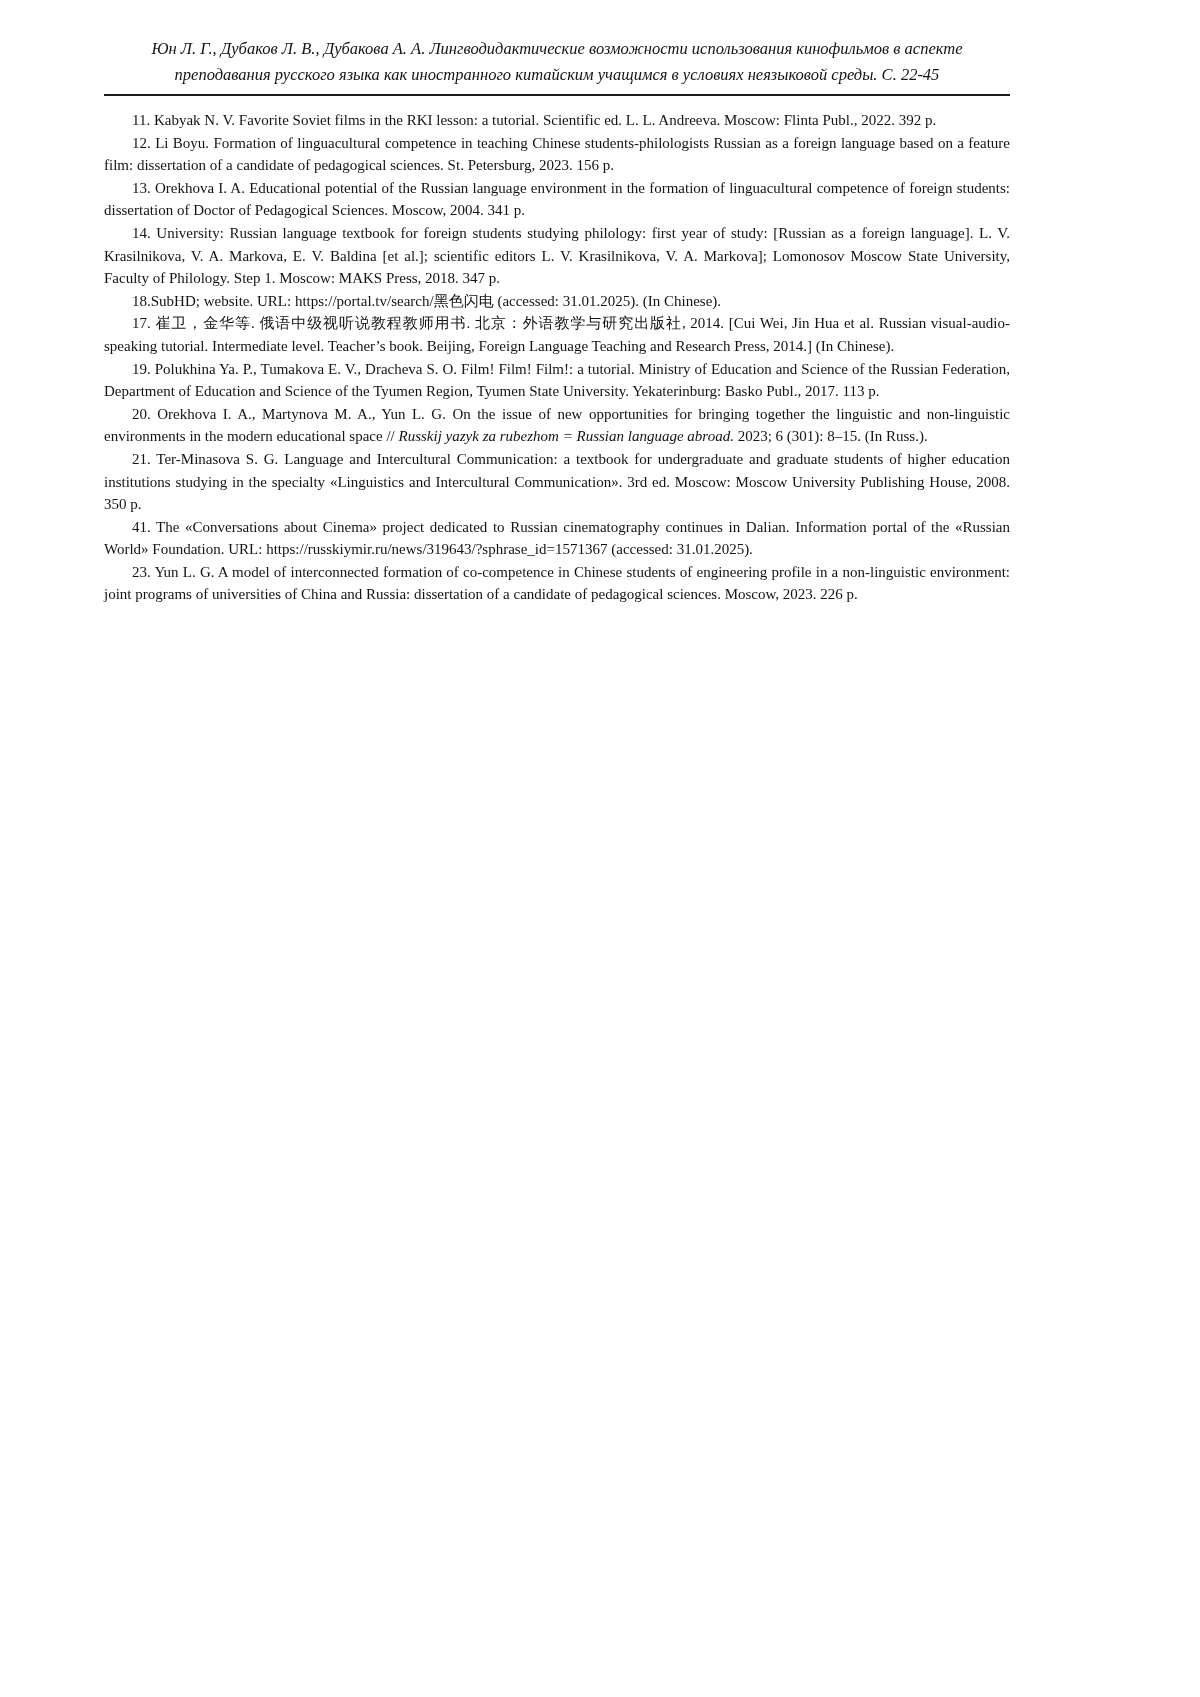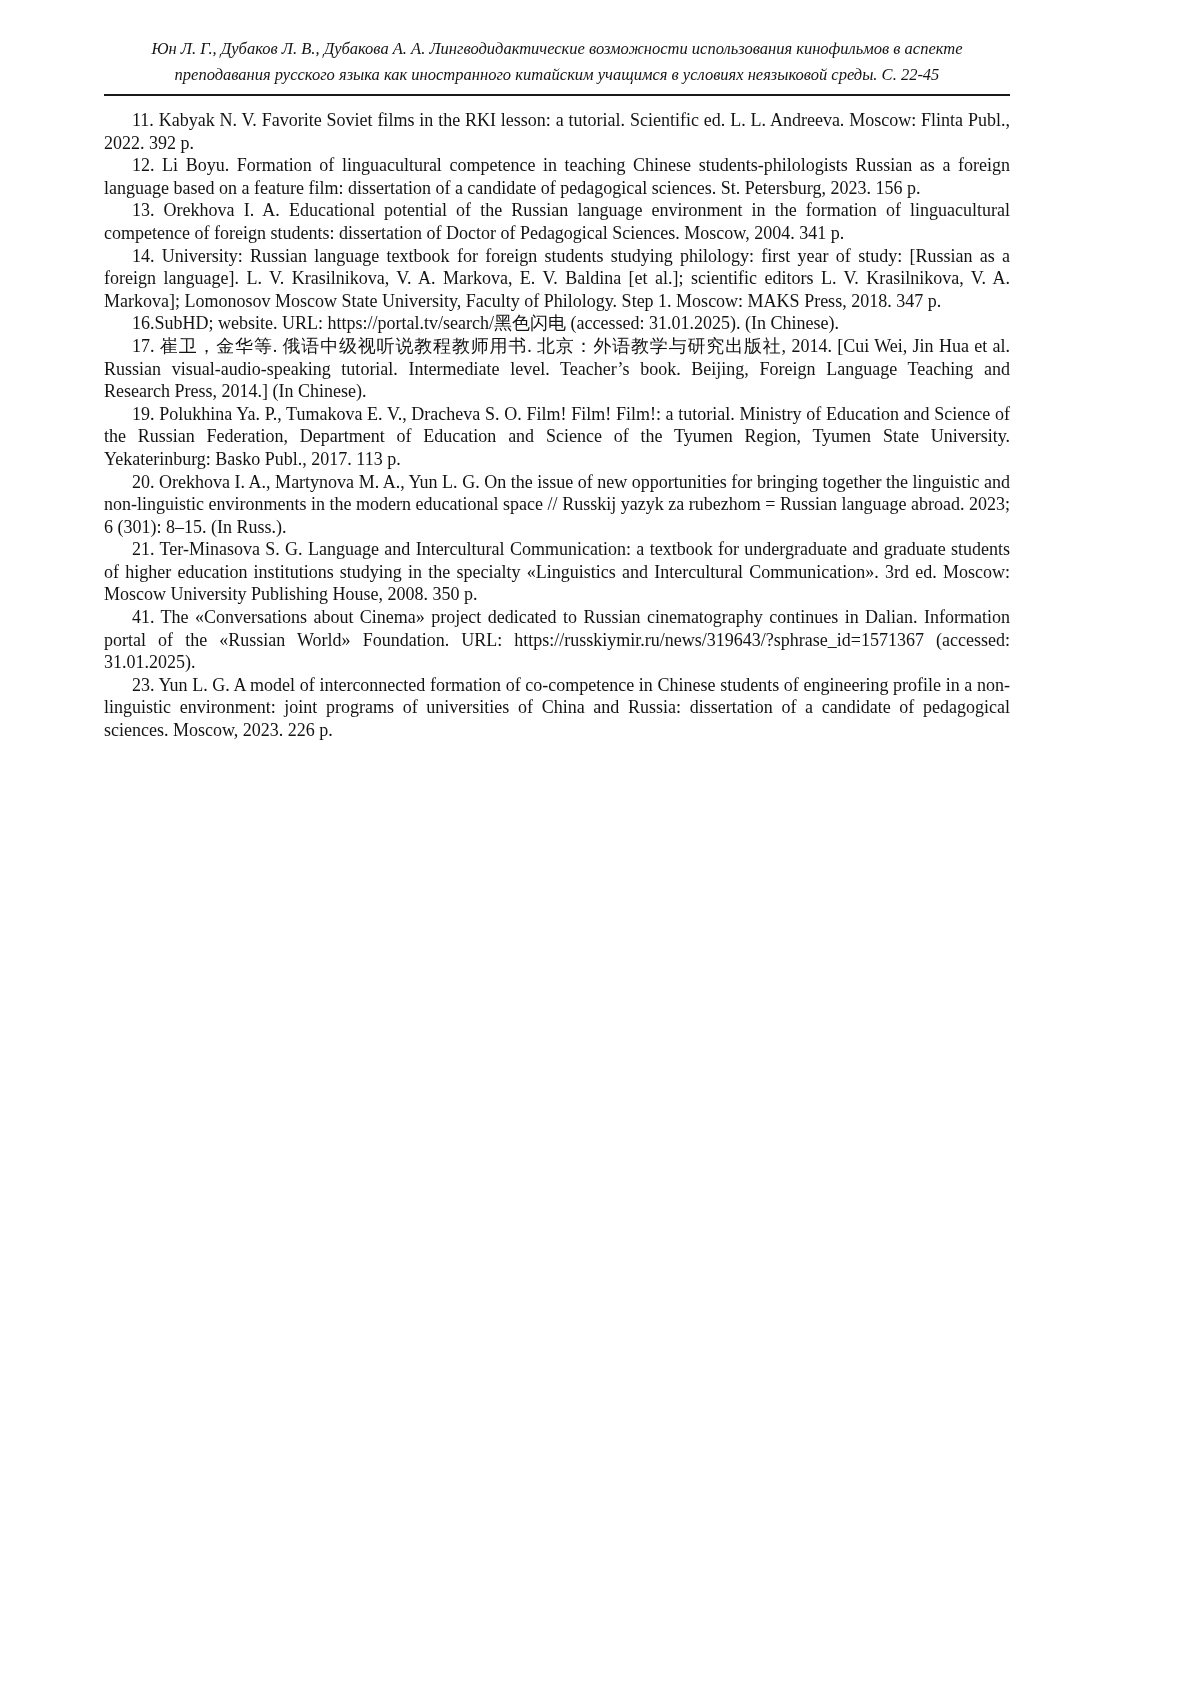--- a/index.html
+++ b/index.html
@@ -27,24 +27,25 @@
   }
   .header-rule {
     border: 0;
     border-top: 2px solid #1a1a1a;
     margin: 6px 0 13px 0;
   }
   .references p.ref {
     margin: 0;
     text-align: justify;
     text-indent: 28px;
-    font-size: 18px;
+    font-size: 15px;
     line-height: 22.6px;
   }
   .italic-seg {
+    font-style: italic;
   }
   .url-link {
     color: inherit;
     text-decoration: none;
     cursor: pointer;
   }
   .page-number {
     position: absolute;
     top: 1497px;
     right: 192px;
@@ -69,21 +70,21 @@
 
     <p class="ref">11. Kabyak N. V. Favorite Soviet films in the RKI lesson: a tutorial. Scientific ed. L. L. Andreeva. Moscow: Flinta Publ., 2022. 392 p.</p>
 
     <p class="ref">12. Li Boyu. Formation of linguacultural competence in teaching Chinese students-philologists Russian as a foreign language based on a feature film: dissertation of a candidate of pedagogical sciences. St. Petersburg, 2023. 156 p.</p>
 
     <p class="ref">13. Orekhova I. A. Educational potential of the Russian language environment in the formation of linguacultural competence of foreign students: dissertation of Doctor of Pedagogical Sciences. Moscow, 2004. 341 p.</p>
 
     <p class="ref">14. University: Russian language textbook for foreign students studying philology: first year of study: [Russian as a foreign language]. L. V. Krasilnikova, V. A. Markova, E. V. Baldina [et al.]; scientific editors L. V. Krasilnikova, V. A. Markova]; Lomonosov Moscow State University, Faculty of Philology. Step 1. Moscow: MAKS Press, 2018. 347 p.</p>
 
 
-    <p class="ref"><span>16.SubHD; website. URL: </span><span class="url-link">https://portal.tv/search/黑色闪电</span><span> (accessed: 31.01.2025). (In Chinese).</span></p>
+    <p class="ref"><span>18.SubHD; website. URL: </span><span class="url-link">https://portal.tv/search/黑色闪电</span><span> (accessed: 31.01.2025). (In Chinese).</span></p>
 
     <p class="ref">17. 崔卫，金华等. 俄语中级视听说教程教师用书. 北京：外语教学与研究出版社, 2014. [Cui Wei, Jin Hua et al. Russian visual-audio-speaking tutorial. Intermediate level. Teacher’s book. Beijing, Foreign Language Teaching and Research Press, 2014.] (In Chinese).</p>
 
 
     <p class="ref">19. Polukhina Ya. P., Tumakova E. V., Dracheva S. O. Film! Film! Film!: a tutorial. Ministry of Education and Science of the Russian Federation, Department of Education and Science of the Tyumen Region, Tyumen State University. Yekaterinburg: Basko Publ., 2017. 113 p.</p>
 
     <p class="ref"><span>20. Orekhova I. A., Martynova M. A., Yun L. G. On the issue of new opportunities for bringing together the linguistic and non-linguistic environments in the modern educational space // </span><span class="italic-seg">Russkij yazyk za rubezhom = Russian language abroad.</span><span> 2023; 6 (301): 8–15. (In Russ.).</span></p>
 
     <p class="ref">21. Ter-Minasova S. G. Language and Intercultural Communication: a textbook for undergraduate and graduate students of higher education institutions studying in the specialty «Linguistics and Intercultural Communication». 3rd ed. Moscow: Moscow University Publishing House, 2008. 350 p.</p>
 

